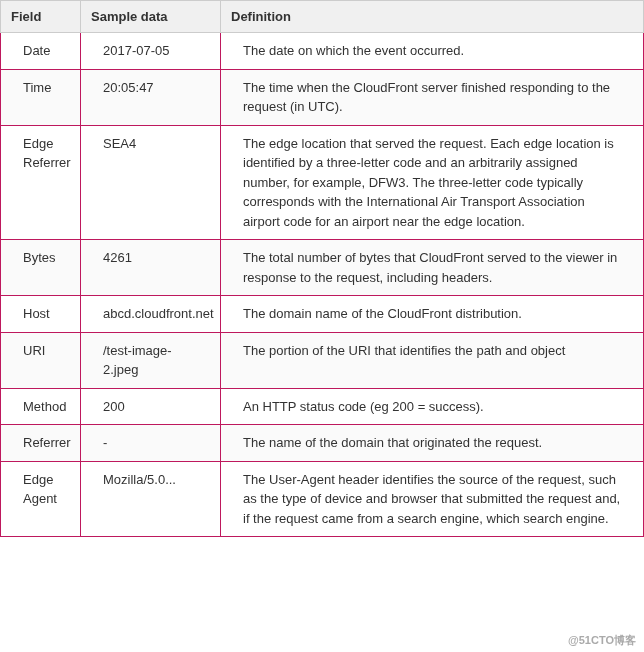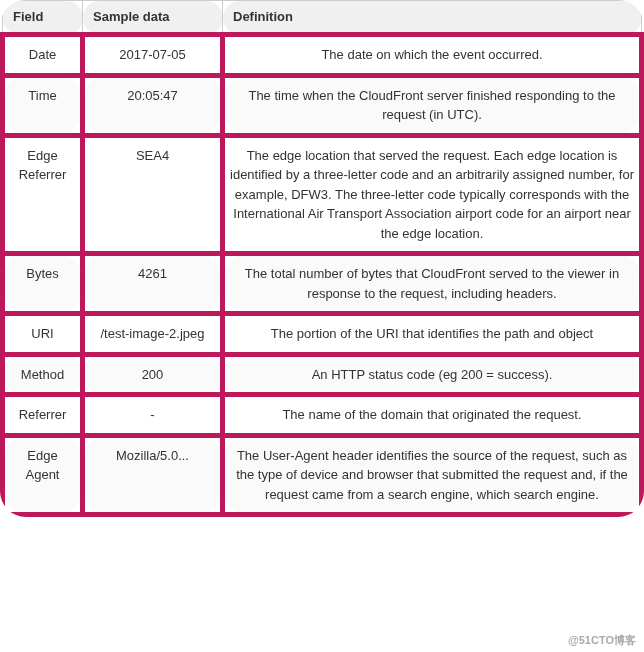--- a/index.html
+++ b/index.html
@@ -1,19 +1,18 @@
 <!DOCTYPE html>
 <html><head>
   <meta charset="utf-8">
   <style>
     * {
       box-sizing: border-box;
       margin: 0;
       padding: 0;
-      border-radius: 26px;
     }
 
     body {
       font-family: Arial, sans-serif;
       font-size: 13px;
       color: #333;
       background: #fff;
       width: 644px;
     }
 
@@ -49,25 +48,24 @@
 
     tbody tr {
       background: #fff;
     }
 
     tbody tr:nth-child(even) {
       background: #fafafa;
     }
 
     tbody td {
-      border: 5px solid #be185d;
-      padding: 8px 4px;
+      border: 1px solid #be185d;
+      padding: 8px 22px;
       vertical-align: top;
       line-height: 1.5;
-      text-align: center;
     }
 
     .watermark {
       position: fixed;
       bottom: 4px;
       right: 8px;
       font-size: 11px;
       color: #aaa;
       font-weight: bold;
     }
@@ -103,20 +101,25 @@
         <td>Edge Referrer</td>
         <td>SEA4</td>
         <td>The edge location that served the request. Each edge location is identified by a three-letter code and an arbitrarily assigned number, for example, DFW3. The three-letter code typically corresponds with the International Air Transport Association airport code for an airport near the edge location.</td>
       </tr>
       <tr>
         <td>Bytes</td>
         <td>4261</td>
         <td>The total number of bytes that CloudFront served to the viewer in response to the request, including headers.</td>
       </tr>
       <tr>
+        <td>Host</td>
+        <td>abcd.cloudfront.net</td>
+        <td>The domain name of the CloudFront distribution.</td>
+      </tr>
+      <tr>
         <td>URI</td>
         <td>/test-image-2.jpeg</td>
         <td>The portion of the URI that identifies the path and object</td>
       </tr>
       <tr>
         <td>Method</td>
         <td>200</td>
         <td>An HTTP status code (eg 200 = success).</td>
       </tr>
       <tr>

